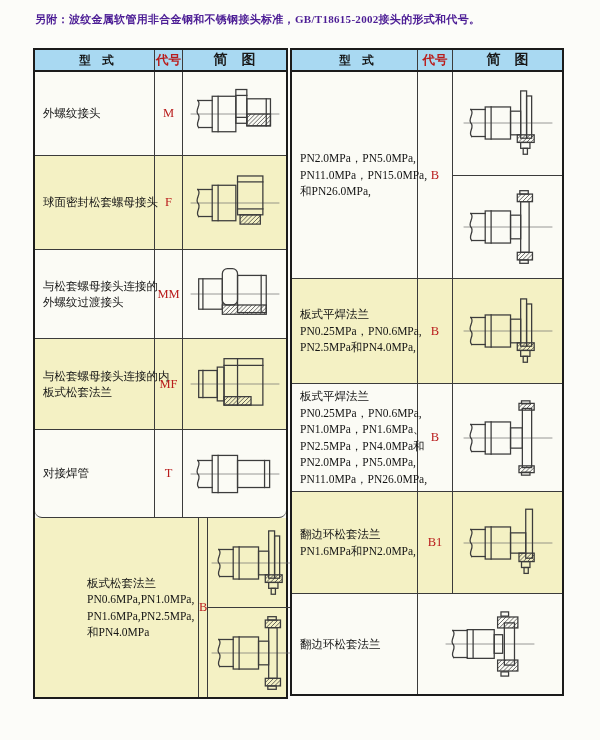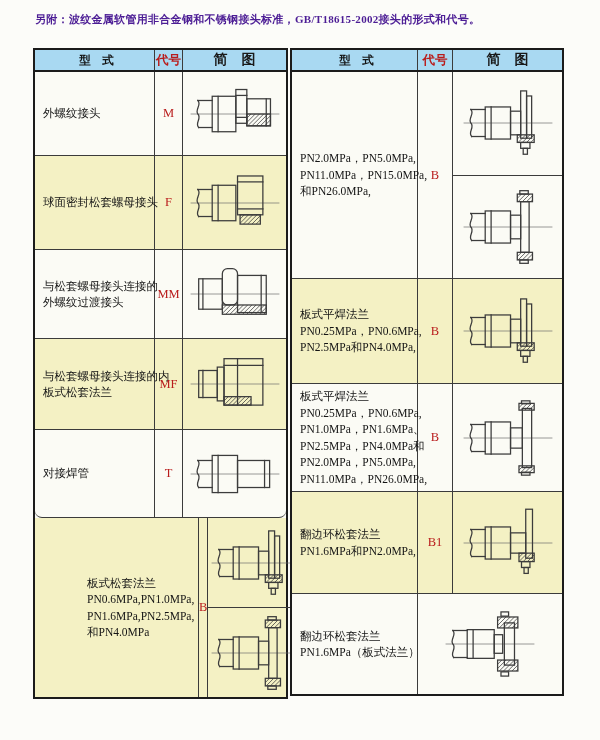--- a/index.html
+++ b/index.html
@@ -526,21 +526,20 @@
                   <rect x="68" y="57" width="18" height="10"></rect>
                   <rect x="71" y="67" width="10" height="7"></rect>
                   <rect x="74" y="74" width="5" height="7"></rect>
                 </svg>
               </div>
             </div>
           </div>
           <div class="row" style="height: 100px;">
             <div class="cell type">
               <div class="tline">翻边环松套法兰</div>
-              <div class="tline">PN1.6MPa（板式法兰）</div>
             </div>
             <div class="cell diag">
               <div class="dsub">
                 <svg viewBox="0 0 110 90">
                   <line class="cl" x1="3" y1="45" x2="107" y2="45"></line>
                   <line x1="11" y1="29" x2="28" y2="29"></line>
                   <line x1="12" y1="61" x2="28" y2="61"></line>
                   <path d="M11,29 C16,34 7,40 11,45 C16,50 7,56 12,61"></path>
                   <rect x="28" y="28" width="32" height="34"></rect>
                   <line x1="35" y1="28" x2="35" y2="62"></line>

